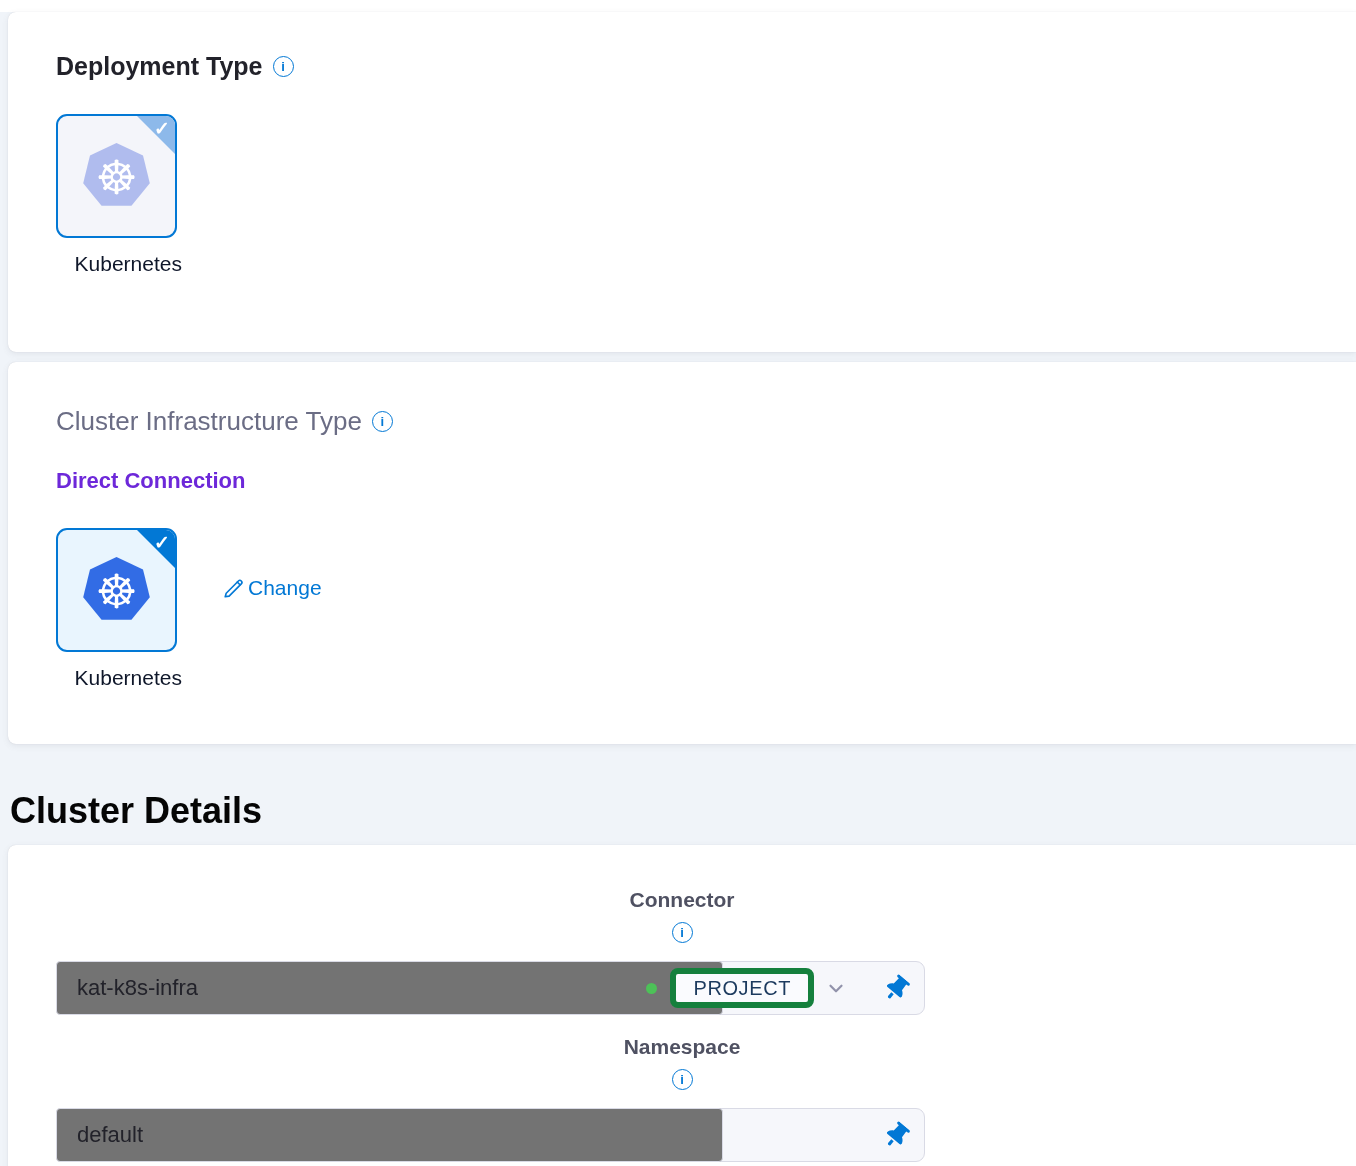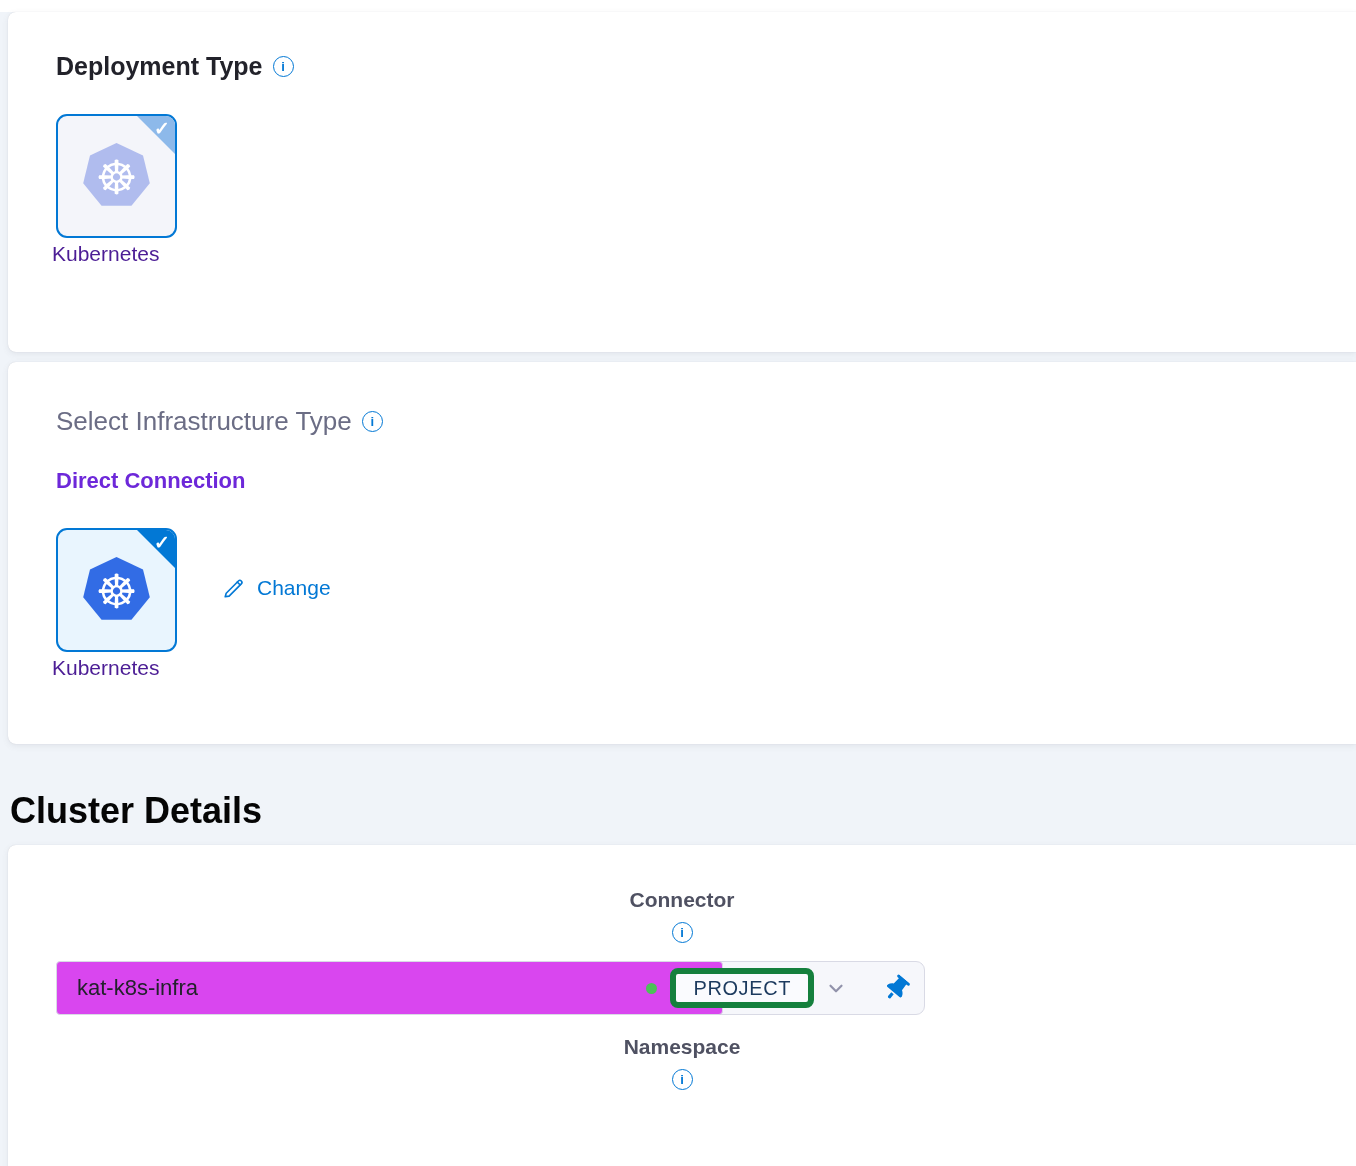--- a/index.html
+++ b/index.html
@@ -64,28 +64,28 @@
     width: 68px; height: 66px;
     transform: translate(-50%, -50%);
     clip-path: polygon(50% 0%, 89% 19%, 99% 61%, 72% 95%, 28% 95%, 1% 61%, 11% 19%);
     display: flex; align-items: center; justify-content: center;
   }
   .tile.light .hept { background: #b0bcee; }
   .tile.blue  .hept { background: #326ce5; }
   .hept .wheel { color: #ffffff; font-size: 47px; line-height: 1; margin-top: 2px; }
 
   .tile-label {
-    width: 130px; text-align: left; margin-top: 4px; margin-left: -4px;
-    font-size: 21px; color: #4c1d95;
+    width: 130px; text-align: right; margin-top: 14px; margin-left: -4px;
+    font-size: 21px; color: #0f172a;
   }
 
   .tile-block { margin-top: 33px; }
   .tile-row { display: flex; align-items: flex-start; margin-top: 34px; }
   .change-link {
-    display: flex; align-items: center; gap: 11px;
+    display: flex; align-items: center; gap: 2px;
     margin-left: 40px; margin-top: 48px;
     color: #0278d5; font-size: 21px; font-weight: 500;
     cursor: pointer;
   }
 
   .between-heading { padding: 46px 0 0 10px; height: 101px; }
   .page-h1 { font-size: 36px; font-weight: 700; color: #050505; }
 
   .field-label-row { display: flex; align-items: center; gap: 10px; flex-direction: column; }
   .field-label { font-size: 21px; font-weight: 600; color: #4f5162; }
@@ -93,21 +93,21 @@
   .field-wrap {
     position: relative;
     width: 869px; height: 54px;
     margin-top: 18px;
     background: #f6f7fb;
     border: 1px solid #d9dae5;
     border-radius: 9px;
   }
   .field-input {
     position: absolute; left: -1px; top: -1px; bottom: -1px; width: 667px;
-    background: #d946ef;
+    background: #737373;
     border: 1px solid #d9dae5;
     border-radius: 4px;
     font-family: "Liberation Sans", sans-serif;
     font-size: 22px; color: #22222a;
     padding: 0 20px;
     outline: none;
   }
   .field-adorn {
     position: absolute; right: 77px; top: 0; bottom: 0;
     display: flex; align-items: center;
@@ -151,21 +151,21 @@
         </span>
         <span class="corner"></span>
         <span class="corner-check">✓</span>
       </div>
       <div class="tile-label">Kubernetes</div>
     </div>
   </section>
 
   <section class="card card2">
     <div class="section-title-row">
-      <h2 class="title-muted">Select Infrastructure Type</h2>
+      <h2 class="title-muted">Cluster Infrastructure Type</h2>
       <span class="info-icon">i</span>
     </div>
     <div class="subtitle">Direct Connection</div>
 
     <div class="tile-row">
       <div>
         <div class="tile blue">
           <span class="hept">
             <span class="wheel">☸</span>
           </span>
@@ -214,15 +214,23 @@
           <path d="M32 32C32 14.3 46.3 0 64 0H320c17.7 0 32 14.3 32 32s-14.3 32-32 32H290.5l11.4 148.2c36.7 19.9 65.7 53.2 79.5 94.7l1 3c3.3 9.8 1.6 20.5-4.4 28.8s-15.7 13.3-26 13.3H32c-10.3 0-19.9-4.9-26-13.3s-7.7-19-4.4-28.8l1-3c13.8-41.5 42.8-74.8 79.5-94.7L93.5 64H64C46.3 64 32 49.7 32 32zM160 384h64v96c0 17.7-14.3 32-32 32s-32-14.3-32-32V384z"></path>
         </svg>
       </div>
     </div>
 
     <div class="field-label-row mt44">
       <label class="field-label">Namespace</label>
       <span class="info-icon">i</span>
     </div>
 
+    <div class="field-wrap">
+      <input class="field-input" type="text" value="default" style="">
+      <div class="pin-btn">
+        <svg width="19" height="25" viewBox="0 0 384 512" fill="#0278d5">
+          <path d="M32 32C32 14.3 46.3 0 64 0H320c17.7 0 32 14.3 32 32s-14.3 32-32 32H290.5l11.4 148.2c36.7 19.9 65.7 53.2 79.5 94.7l1 3c3.3 9.8 1.6 20.5-4.4 28.8s-15.7 13.3-26 13.3H32c-10.3 0-19.9-4.9-26-13.3s-7.7-19-4.4-28.8l1-3c13.8-41.5 42.8-74.8 79.5-94.7L93.5 64H64C46.3 64 32 49.7 32 32zM160 384h64v96c0 17.7-14.3 32-32 32s-32-14.3-32-32V384z"></path>
+        </svg>
+      </div>
+    </div>
 
   </section>
 </div>
 
 </body></html>

